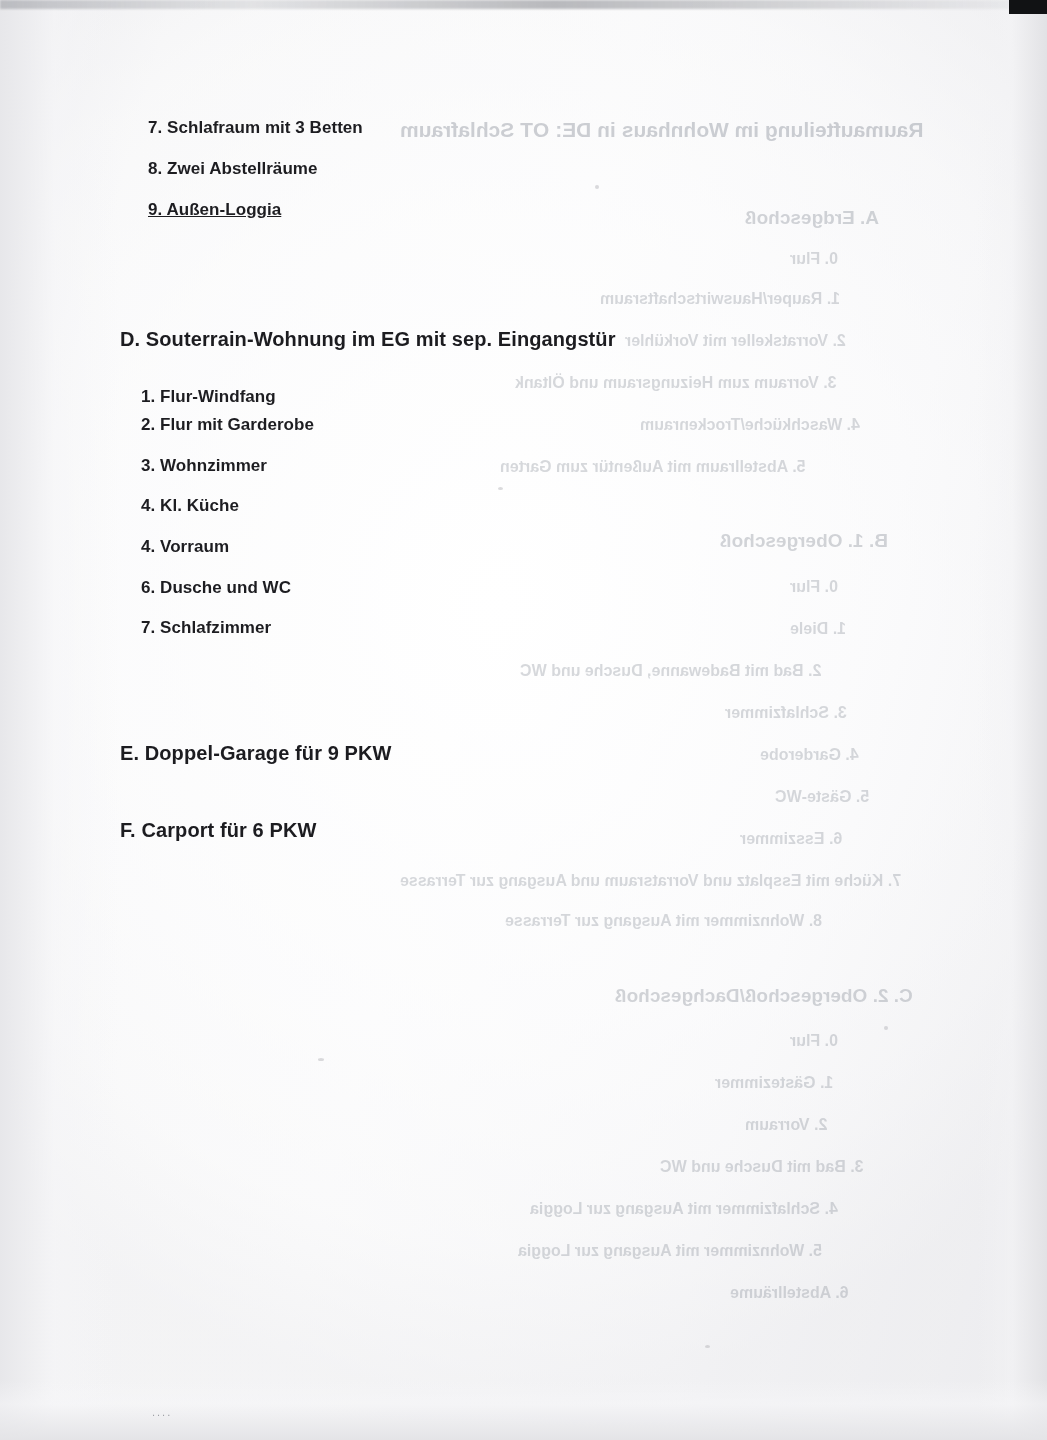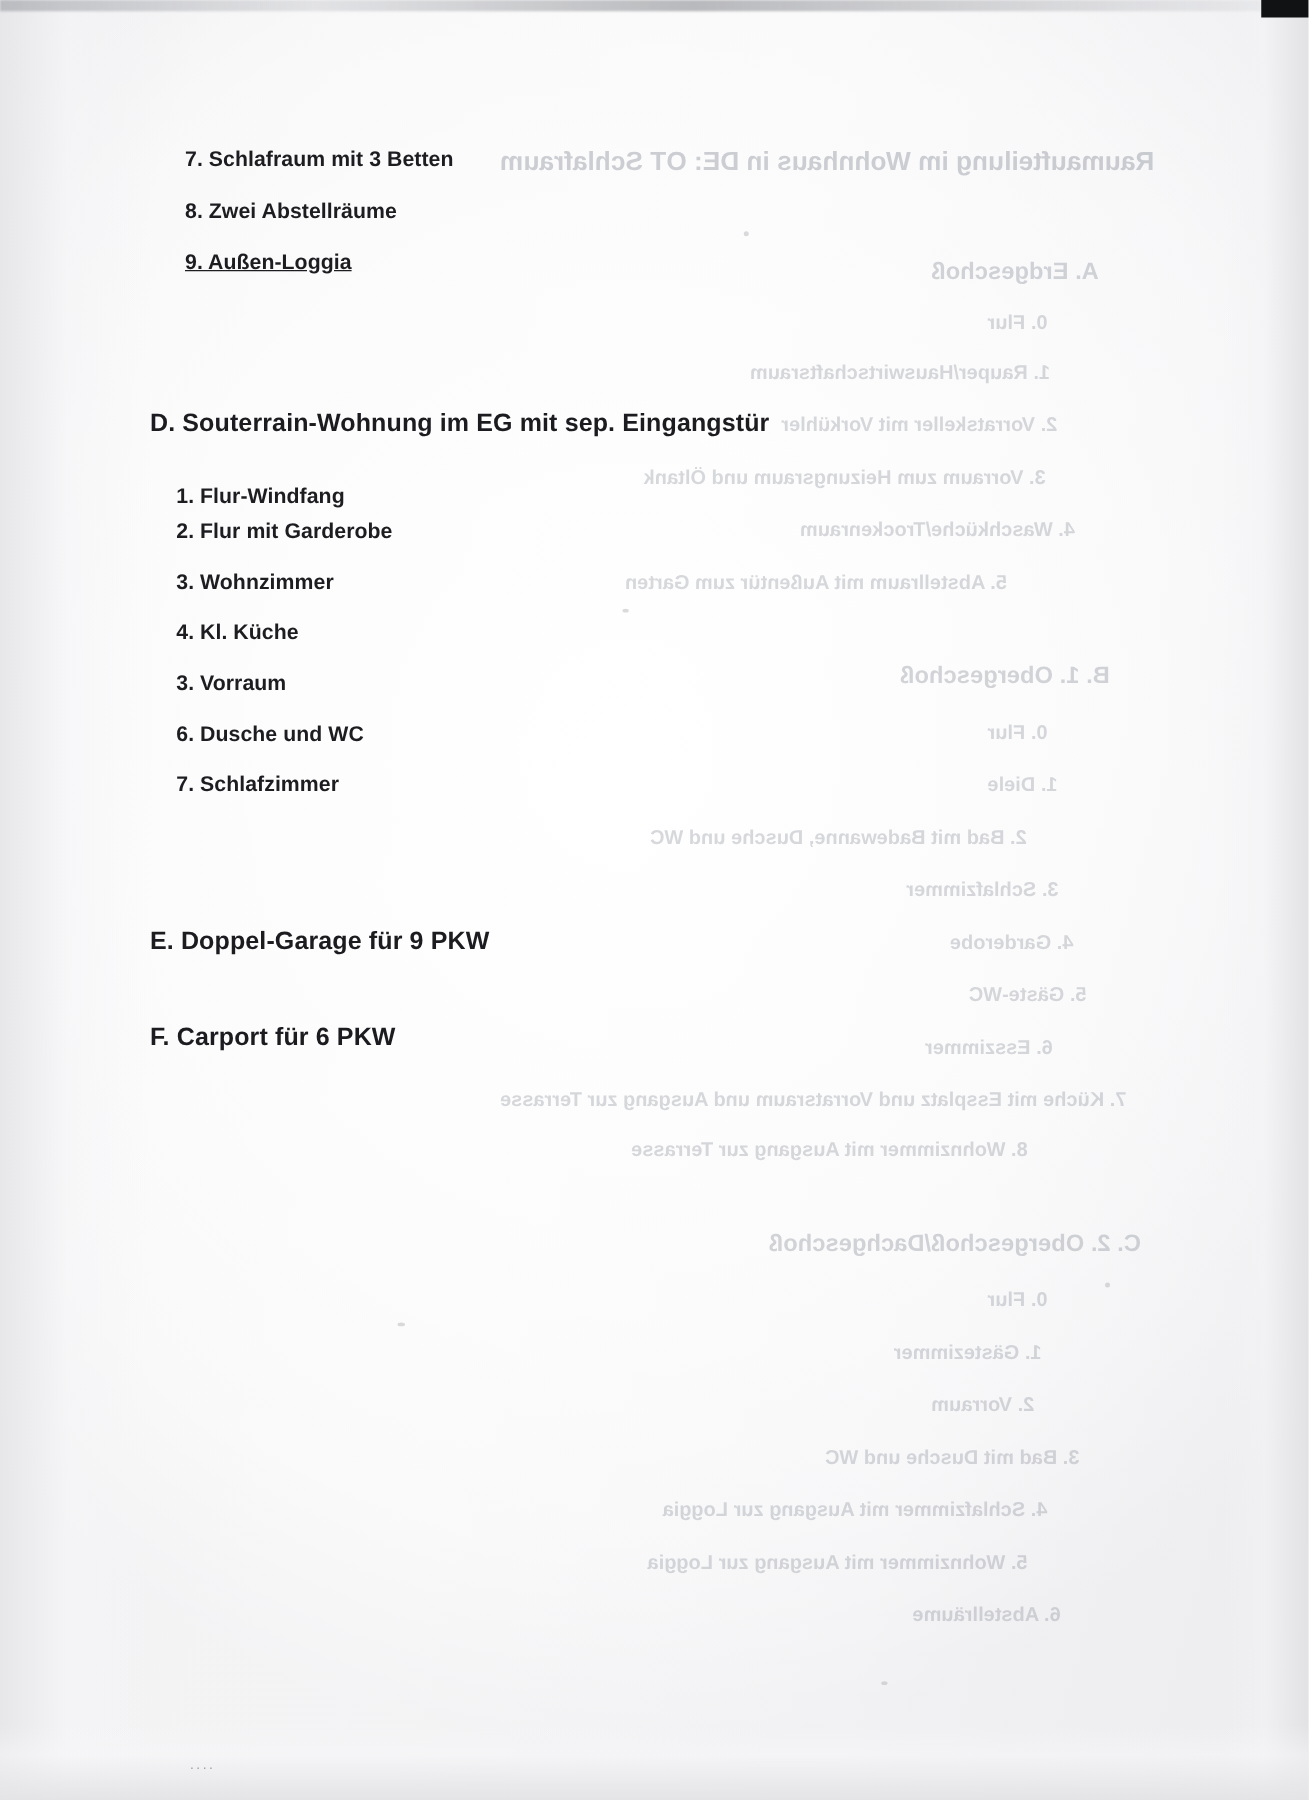--- a/index.html
+++ b/index.html
@@ -187,21 +187,21 @@
     <div class="item" style="left:148px; top:118px;">7. Schlafraum mit 3 Betten</div>
     <div class="item" style="left:148px; top:159px;">8. Zwei Abstellräume</div>
     <div class="item" style="left:148px; top:200px;text-decoration:underline;">9. Außen-Loggia</div>
 
     <div class="heading" style="left:120px; top:328px;">D. Souterrain-Wohnung im EG mit sep. Eingangstür</div>
 
     <div class="item" style="left:141px; top:374px;margin-top:13px;">1. Flur-Windfang</div>
     <div class="item" style="left:141px; top:415px;">2. Flur mit Garderobe</div>
     <div class="item" style="left:141px; top:456px;">3. Wohnzimmer</div>
     <div class="item" style="left:141px; top:496px;">4. Kl. Küche</div>
-    <div class="item" style="left:141px; top:537px;">3. Vorraum</div>
+    <div class="item" style="left:141px; top:537px;">4. Vorraum</div>
     <div class="item" style="left:141px; top:578px;">6. Dusche und WC</div>
     <div class="item" style="left:141px; top:618px;">7. Schlafzimmer</div>
 
     <div class="heading" style="left:120px; top:742px;">E. Doppel-Garage für 9 PKW</div>
     <div class="heading" style="left:120px; top:819px;">F. Carport für 6 PKW</div>
   </div>
 
   <div class="speck" style="left:595px; top:185px; width:4px; height:4px;"></div>
   <div class="speck" style="left:498px; top:487px; width:5px; height:3px;"></div>
   <div class="speck" style="left:318px; top:1058px; width:6px; height:3px;"></div>

